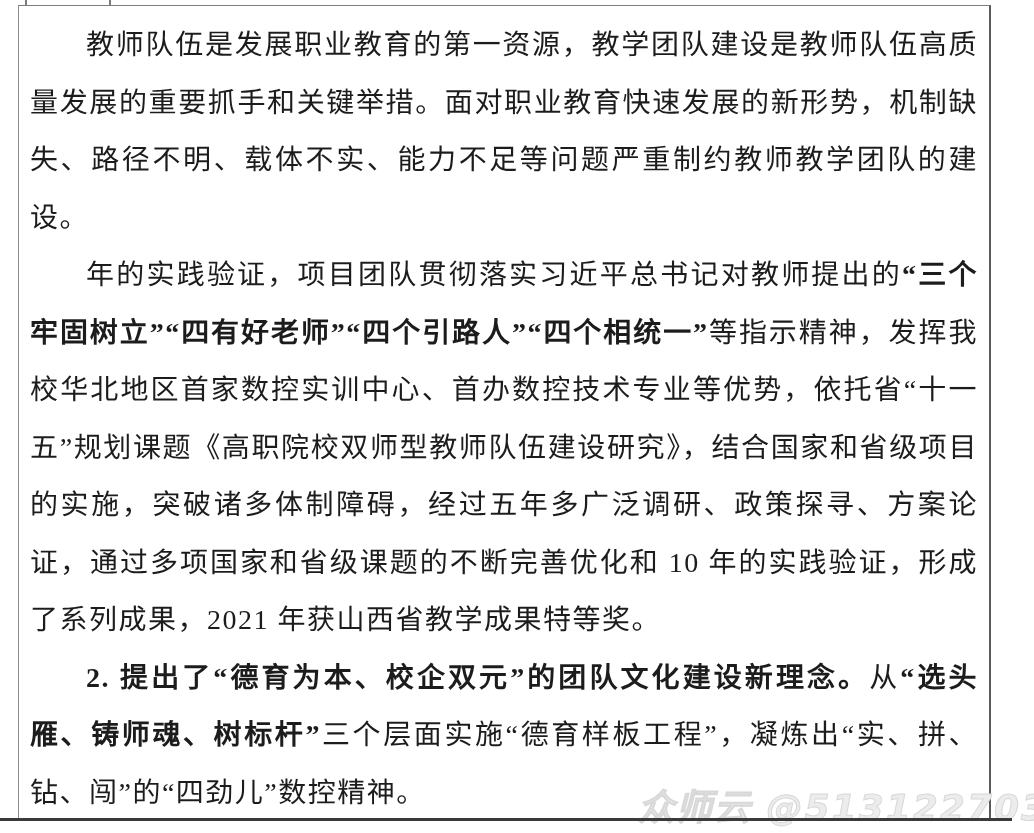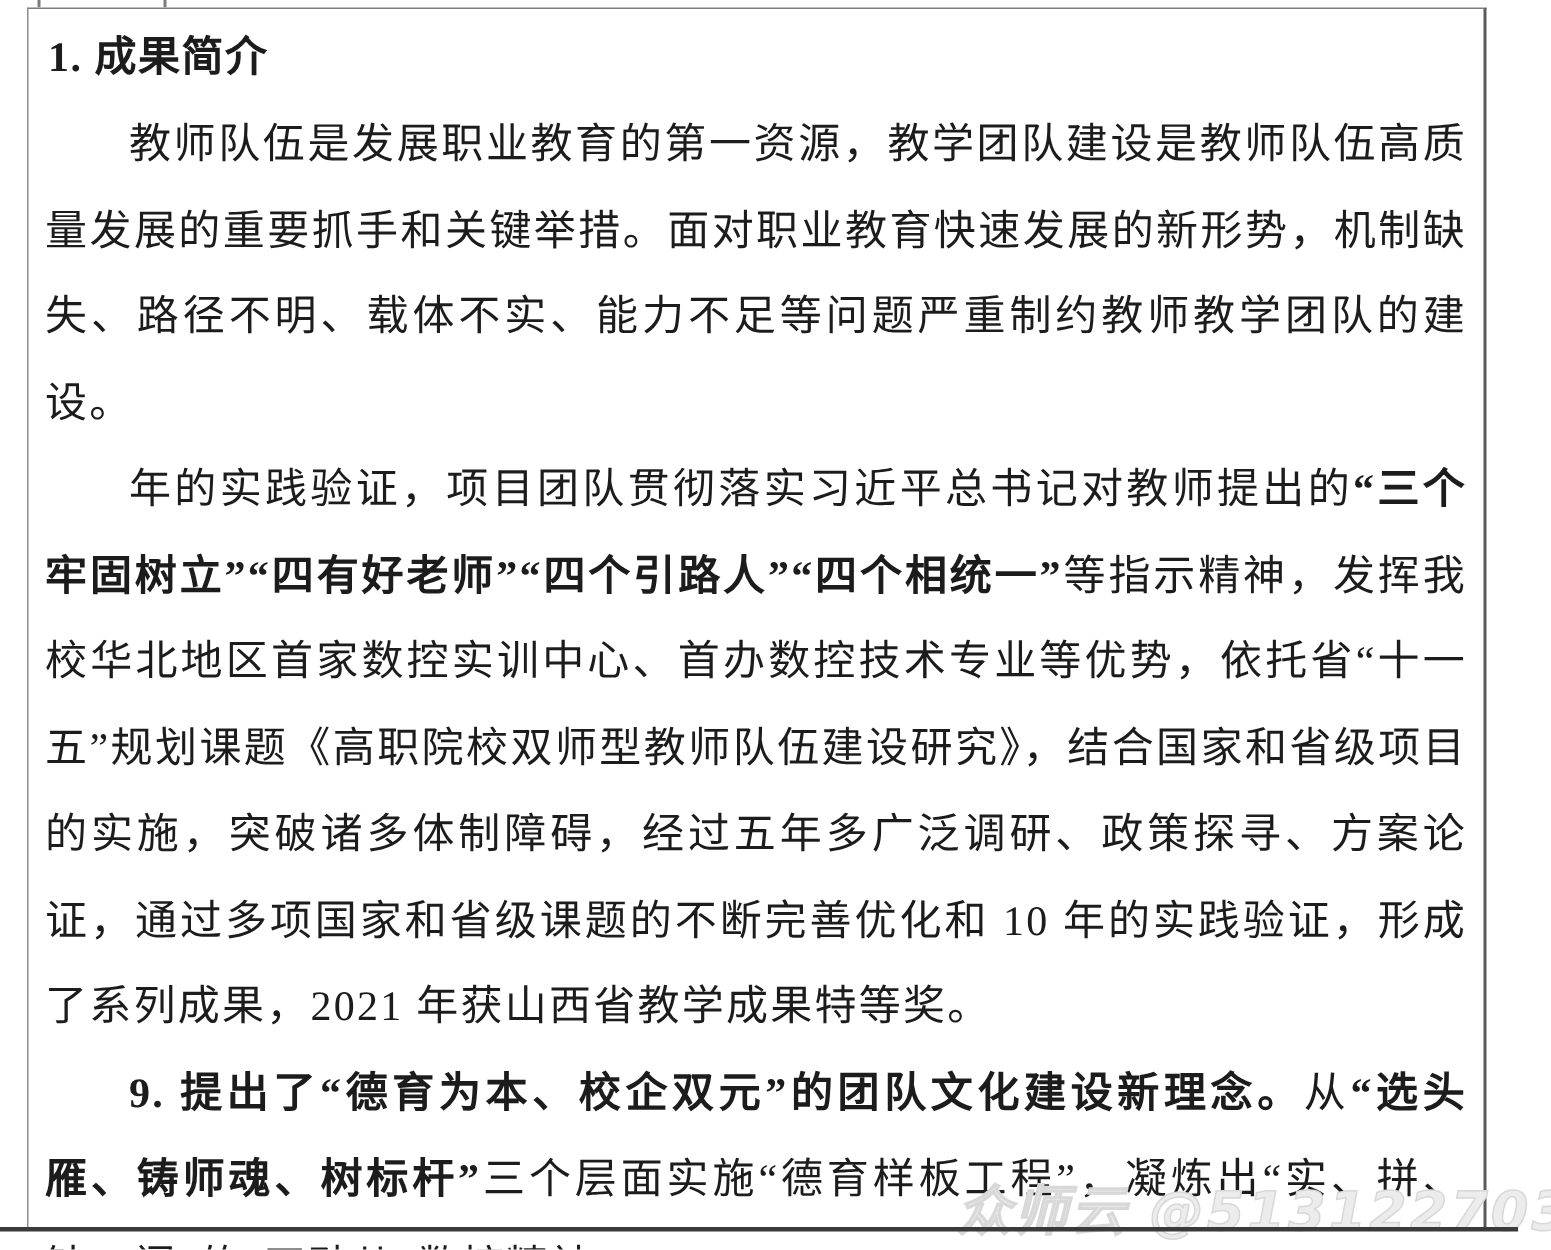--- a/index.html
+++ b/index.html
@@ -81,22 +81,21 @@
     user-select: none;
   }
 </style>
 </head>
 <body style="--text-color: #1c1c1c; --watermark-color: #ececec;">
 
 <span class="tick tick-1"></span>
 <span class="tick tick-2"></span>
 
 <div class="doc-frame">
-  <h1 class="doc-title">1. 成果简介</h1>
   <div class="doc-body">
       <p><span>教师队伍是发展职业教育的第一资源，教学团队建设是教师队伍高质量发展的重要抓手和关键举措。面对职业教育快速发展的新形势，机制缺失、路径不明、载体不实、能力不足等问题严重制约教师教学团队的建设。</span></p>
       <p><span>年的实践验证，项目团队贯彻落实习近平总书记对教师提出的</span><b>“三个牢固树立”“四有好老师”“四个引路人”“四个相统一”</b><span>等指示精神，发挥我校华北地区首家数控实训中心、首办数控技术专业等优势，依托省“十一五”规划课题《高职院校双师型教师队伍建设研究》，结合国家和省级项目的实施，突破诸多体制障碍，经过五年多广泛调研、政策探寻、方案论证，通过多项国家和省级课题的不断完善优化和 10 年的实践验证，形成了系列成果，2021 年获山西省教学成果特等奖。</span></p>
-      <p><b>9. 提出了“德育为本、校企双元”的团队文化建设新理念。</b><span>从</span><b>“选头雁、铸师魂、树标杆”</b><span>三个层面实施“德育样板工程”，凝炼出“实、拼、钻、闯”的“四劲儿”数控精神。</span></p>
+      <p><b>2. 提出了“德育为本、校企双元”的团队文化建设新理念。</b><span>从</span><b>“选头雁、铸师魂、树标杆”</b><span>三个层面实施“德育样板工程”，凝炼出“实、拼、钻、闯”的“四劲儿”数控精神。</span></p>
     </div>
 </div>
 
 <div class="bottom-line"></div>
 <div class="watermark">众师云 @513122703</div>
 
 </body></html>

